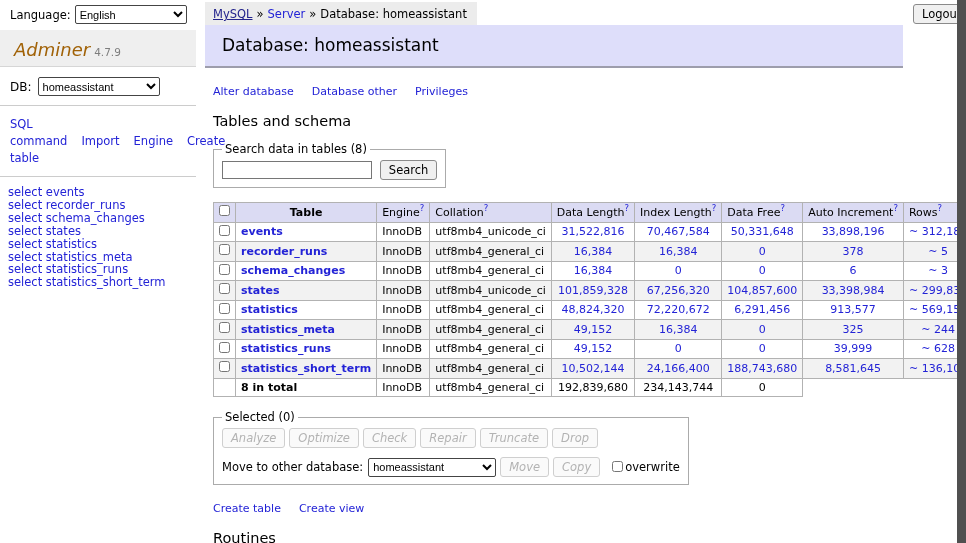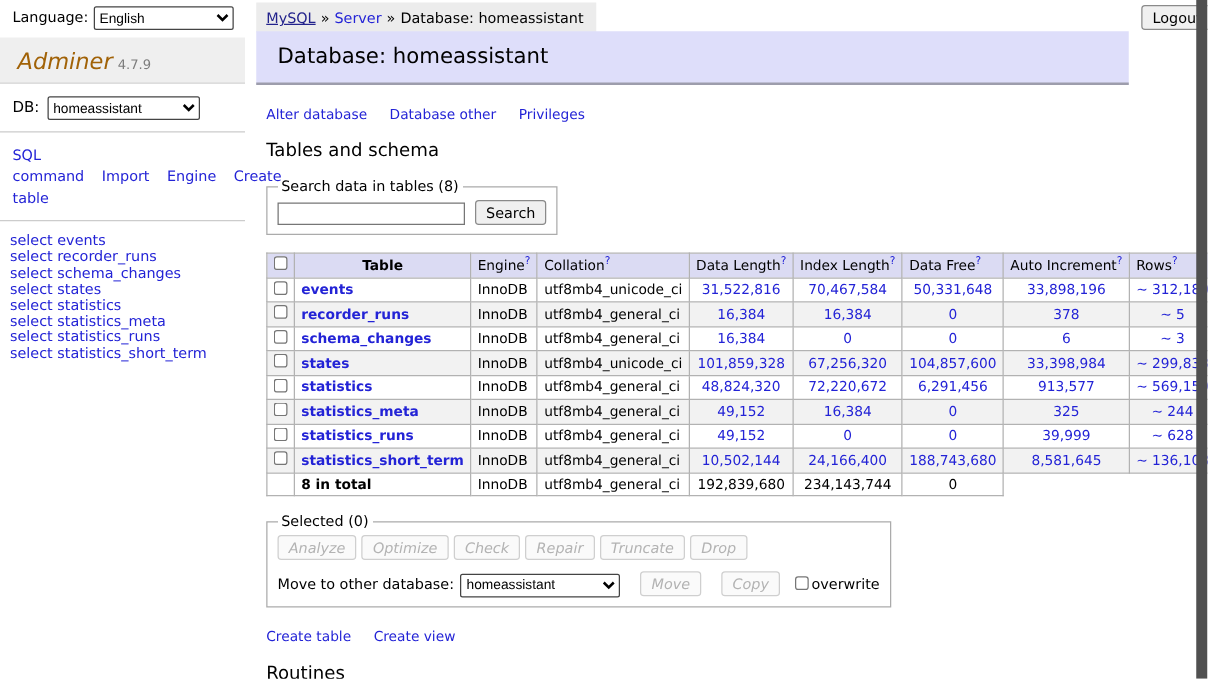--- a/index.html
+++ b/index.html
@@ -78,21 +78,21 @@
   sup.help { font-size:8.5px; line-height:0; }
   sup.help a { color:#2323d6; }
   #tables-list .check { text-align:center; width:20px; }
   #tables-list input[type=checkbox] { margin:0; width:11px; height:11px; }
   #tables-list tfoot td { background:#fff; }
   #tables-list tfoot .total-label { font-weight:bold; }
 
   
   #selected-buttons .btn { margin-right:4px; }
   .move-row { margin-top:9px; font-size:11.5px; }
-  .move-row .btn { margin-left:16px; }
+  .move-row .btn { margin-left:4px; }
   #move-db-select { width:128px; margin-left:5px; height:19px; font-size:11px;
     border:1px solid #444; border-radius:2px; background:#fff; }
   .overwrite-wrap { margin-left:8px; }
   .overwrite-wrap input { width:11px; height:11px; vertical-align:-1px; margin-right:2px; }
 
   
   #scrollbar { position:absolute; right:0; top:0; width:9px; height:543px; background:#505050; }
 </style>
 </head>
 <body>

